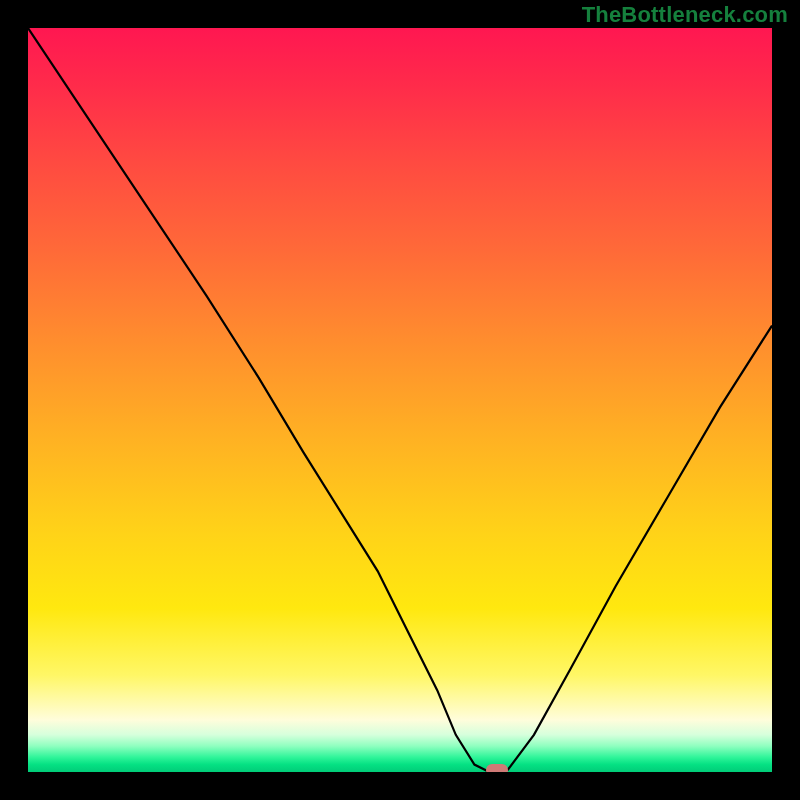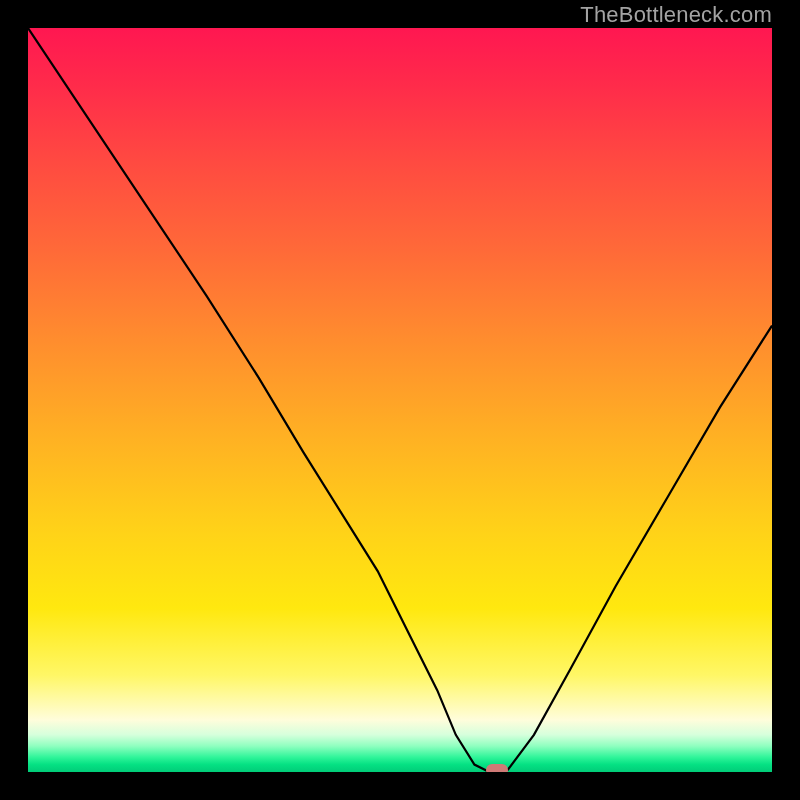--- a/index.html
+++ b/index.html
@@ -13,24 +13,24 @@
   }
   .frame {
     position: relative;
     width: 800px;
     height: 800px;
     background: #000;
   }
   .watermark {
     position: absolute;
     top: 2px;
-    right: 28px;
-    color: #a3a3a3;
+    right: 12px;
+    color: #15803d;
     font-size: 22px;
-    font-weight: 400;
+    font-weight: 700;
     letter-spacing: 0.2px;
     user-select: none;
     z-index: 10;
   }
   .plot-area {
     position: absolute;
     left: 28px;
     top: 28px;
     width: 744px;
     height: 744px;

